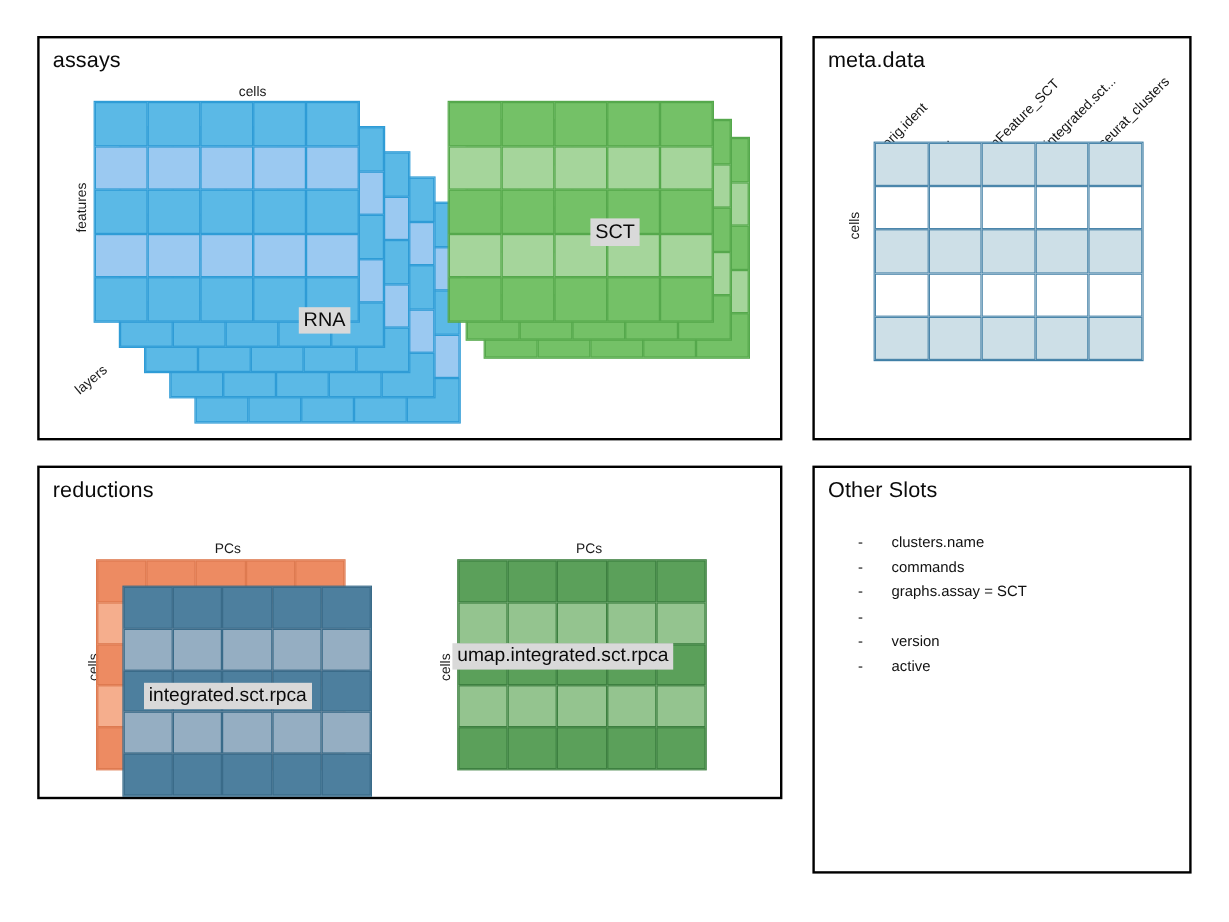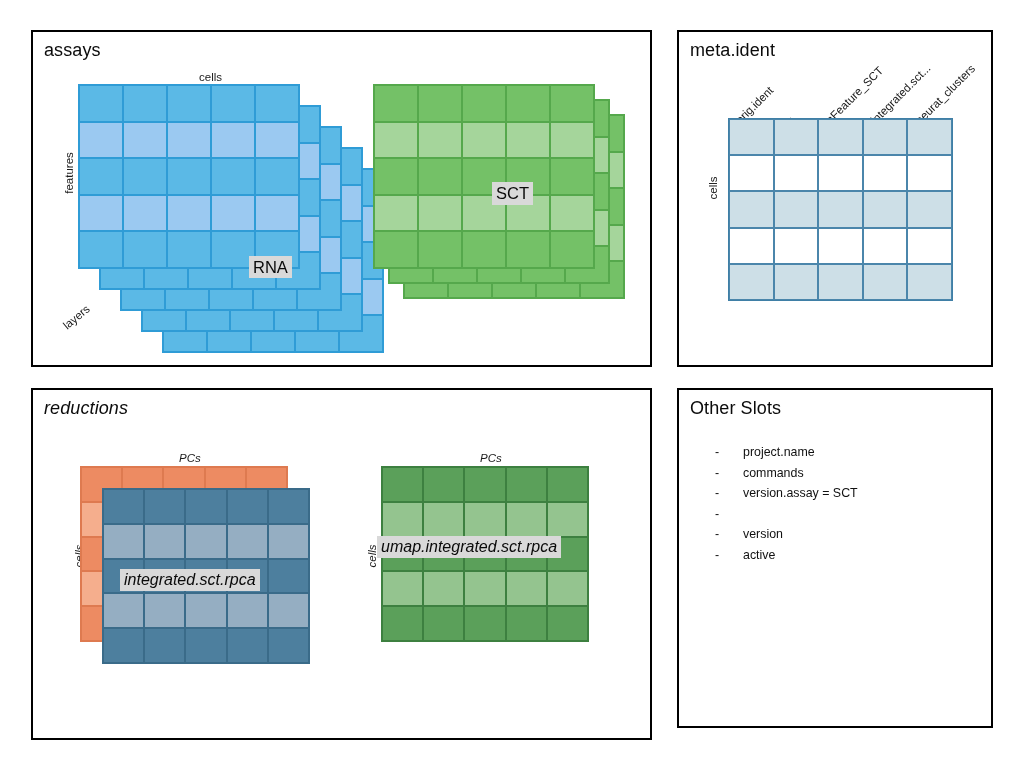--- a/index.html
+++ b/index.html
@@ -10,21 +10,21 @@
     -webkit-font-smoothing:antialiased;
   }
   .panel{
     position:absolute;
     background:#ffffff;
     border:2.5px solid #000000;
     box-sizing:border-box;
   }
   #panel-assays   {left:31px;  top:30px;  width:621px; height:337px;}
   #panel-metadata {left:677px; top:30px;  width:316px; height:337px;}
-  #panel-reductions{left:31px; top:388px; width:621px; height:352px;font-style:italic;}
+  #panel-reductions{left:31px; top:388px; width:621px; height:278px;}
   #panel-otherslots{left:677px;top:388px; width:316px; height:340px;}
 
   .panel-title{
     position:absolute;left:11px;top:9px;
     font-size:18px;letter-spacing:0.1px;line-height:1.1;
     color:#0b0b0b;white-space:nowrap;
   }
 
   .axis-label{
     position:absolute;font-size:11.5px;color:#1a1a1a;white-space:nowrap;
@@ -305,21 +305,21 @@
         <i style="background: rgb(116, 193, 103); border: 1.1px solid rgb(85, 168, 76);"></i>
         <i style="background: rgb(116, 193, 103); border: 1.1px solid rgb(85, 168, 76);"></i>
         <i style="background: rgb(116, 193, 103); border: 1.1px solid rgb(85, 168, 76);"></i>
         <i style="background: rgb(116, 193, 103); border: 1.1px solid rgb(85, 168, 76);"></i>
         <i style="background: rgb(116, 193, 103); border: 1.1px solid rgb(85, 168, 76);"></i>
       </div>
     </div>
 </div>
 
 <div class="panel" id="panel-metadata">
-  <div class="panel-title">meta.ident</div>
+  <div class="panel-title">meta.data</div>
 
   <div class="axis-label axis-vert" id="md-cells" style="left:4px;top:150px;width:60px;text-align:center;">cells</div>
 
   <div id="md-heads">
       <div class="md-head" style="left: 62.5px; top: 82px;">orig.ident</div>
       <div class="md-head" style="left: 107.5px; top: 82px;">...</div>
       <div class="md-head" style="left: 152.5px; top: 82px;">nFeature_SCT</div>
       <div class="md-head" style="left: 197.5px; top: 82px;">integrated.sct...</div>
       <div class="md-head" style="left: 242.5px; top: 82px;">seurat_clusters</div>
     </div>
@@ -449,29 +449,29 @@
         <i style="background: rgb(91, 160, 90); border: 1.1px solid rgb(61, 128, 64);"></i>
       </div>
     </div>
 </div>
 
 <div class="panel" id="panel-otherslots">
   <div class="panel-title">Other Slots</div>
   <div id="slots-list">
       <div class="slot-row">
         <span class="slot-dash">-</span>
-        <span class="slot-text">project.name</span>
+        <span class="slot-text">clusters.name</span>
       </div>
       <div class="slot-row">
         <span class="slot-dash">-</span>
         <span class="slot-text">commands</span>
       </div>
       <div class="slot-row">
         <span class="slot-dash">-</span>
-        <span class="slot-text">version.assay = SCT</span>
+        <span class="slot-text">graphs.assay = SCT</span>
       </div>
       <div class="slot-row">
         <span class="slot-dash">-</span>
       </div>
       <div class="slot-row">
         <span class="slot-dash">-</span>
         <span class="slot-text">version</span>
       </div>
       <div class="slot-row">
         <span class="slot-dash">-</span>

